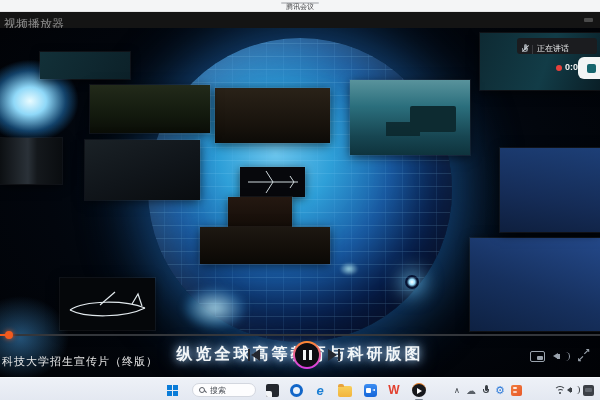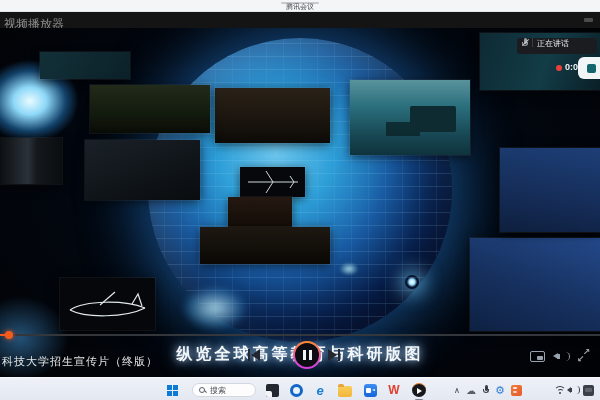--- a/index.html
+++ b/index.html
@@ -79,21 +79,21 @@
   .spk{left:553px;top:323px;width:14px;height:11px;}
   .spk .cone{position:absolute;left:0;top:2px;width:0;height:0;border-top:3px solid transparent;border-bottom:3px solid transparent;border-right:5px solid #9aa3ad;}
   .spk .box{position:absolute;left:4px;top:3px;width:3px;height:5px;background:#9aa3ad;}
   .spk .wave{position:absolute;left:8px;top:1px;width:8px;height:9px;border:1px solid #9aa3ad;border-left:none;border-top:none;border-bottom:none;border-radius:50%;}
   .fs{left:577px;top:321px;width:13px;height:13px;font-size:9px;line-height:6px;color:#9aa3ad;}
   .fs span{position:absolute;font-weight:bold;}
   .fs .ne{right:0;top:0;}
   .fs .sw{left:0;bottom:0;}
 
   
-  .speak-pill{left:517px;top:10px;width:80px;height:16px;background:#1b1c1f;border-radius:3px;display:flex;align-items:flex-start;padding:0 5px;box-sizing:border-box;gap:4px;}
+  .speak-pill{left:517px;top:10px;width:80px;height:16px;background:#1b1c1f;border-radius:3px;display:flex;align-items:flex-end;padding:0 5px;box-sizing:border-box;gap:4px;}
   .mic{position:relative;width:6px;height:10px;}
   .mic .body{position:absolute;left:1.5px;top:0;width:3px;height:6px;border-radius:2px;background:#9aa0a6;}
   .mic .stand{position:absolute;left:0;top:4px;width:6px;height:4px;border:1px solid #9aa0a6;border-top:none;border-radius:0 0 4px 4px;box-sizing:border-box;}
   .mic .slash{position:absolute;left:-1px;top:4px;width:9px;height:1px;background:#c8cdd2;transform:rotate(-45deg);}
   .pill-div{width:1px;height:9px;background:#3a3b3f;}
   .speak-text{font-size:8px;color:#e8e9ea;white-space:nowrap;}
   .rec-dot{left:556px;top:37px;width:6px;height:6px;border-radius:50%;background:#e8413c;}
   .rec-time{left:565px;top:34px;font-size:9px;font-weight:bold;color:#f2f2f2;}
   .stop-btn{left:578px;top:29px;width:27px;height:22px;background:#f2f5f5;border-radius:6px;display:flex;align-items:center;justify-content:center;}
   .stop-btn i{display:block;width:9px;height:9px;border-radius:2px;background:#15656d;}

